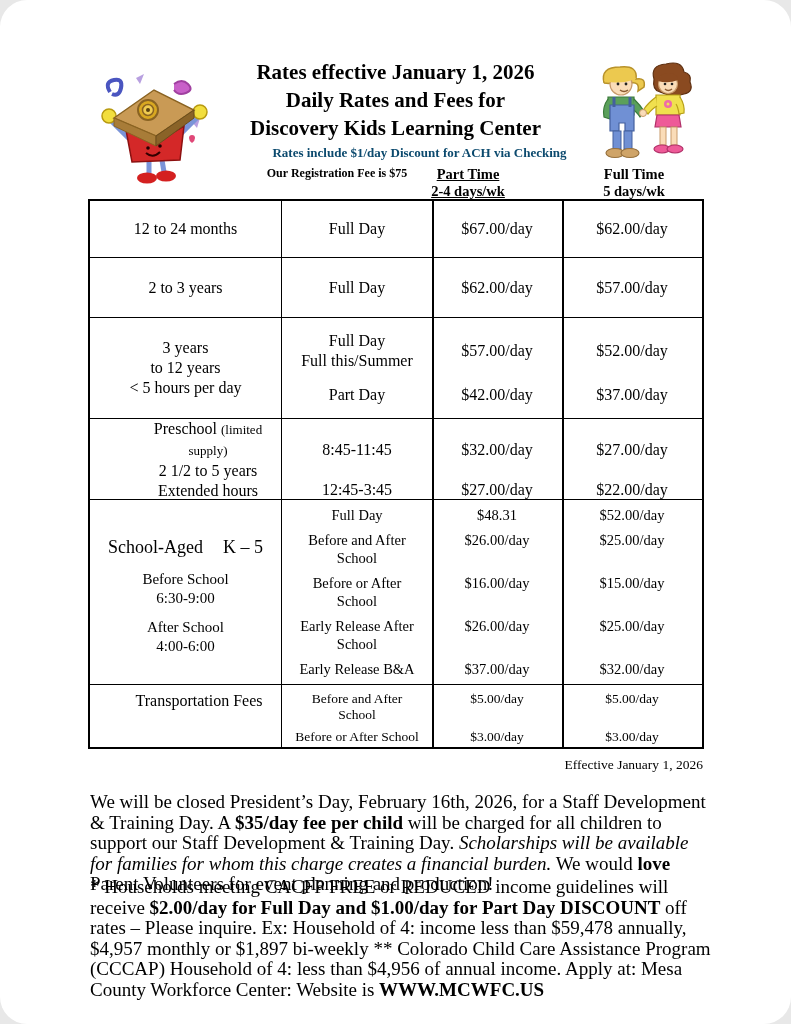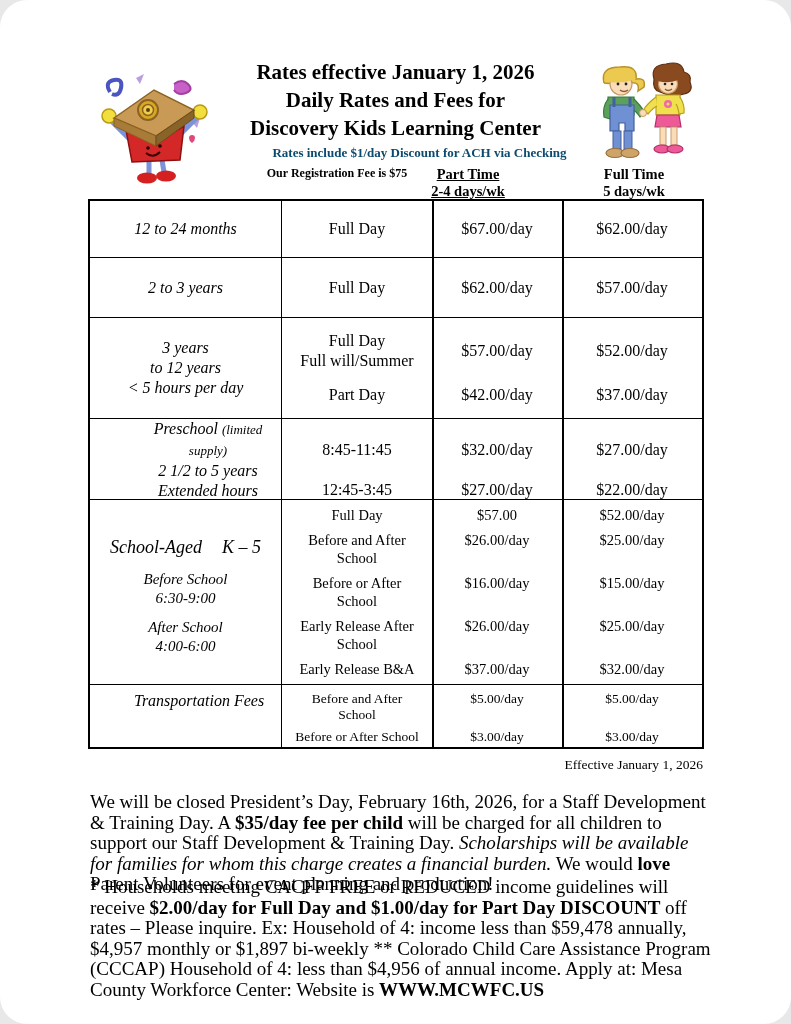--- a/index.html
+++ b/index.html
@@ -25,21 +25,21 @@
   .rates-table{position:absolute;top:199px;left:88px;width:612px;
     border:2px solid #000;display:grid;
     grid-template-rows:56px 60px 101px 81px 185px 63px;
     font-size:16px;line-height:20px;}
   .trow{display:grid;grid-template-columns:192px 420px;position:relative;
     border-top:1.5px solid #000;overflow:hidden;}
   .trow.first{border-top:none;}
   .vline{position:absolute;top:0;bottom:0;width:1.5px;background:#000;}
   .vl1{left:342px;} .vl2{left:472px;}
   .age{border-right:1.5px solid #000;display:flex;flex-direction:column;
-    align-items:center;justify-content:center;text-align:center;font-style:italic;}
+    align-items:center;justify-content:center;text-align:center;}
   .entries{display:flex;flex-direction:column;height:100%;}
   .entry{display:grid;grid-template-columns:150px 130px 140px;align-items:center;text-align:center;}
   .r1 .entries,.r2 .entries{justify-content:center;}
   .r3 .entries,.r4 .entries{justify-content:space-evenly;}
   .r5 .entries{justify-content:flex-start;gap:7px;padding-top:6px;
     font-size:14.5px;line-height:18px;box-sizing:border-box;}
   .r5 .entry{align-items:start;}
   .r6 .entries{justify-content:flex-start;gap:6px;padding-top:6px;
     font-size:13.5px;line-height:16px;box-sizing:border-box;}
   .r6 .entry{align-items:start;}
@@ -180,21 +180,21 @@
       <div class="vline vl2"></div>
       <div class="age">
         <div>3 years</div>
         <div>to 12 years</div>
         <div>&lt; 5 hours per day</div>
       </div>
       <div class="entries">
         <div class="entry">
           <div>
             <div>Full Day</div>
-            <div>Full will/Summer</div>
+            <div>Full this/Summer</div>
           </div>
           <div>$57.00/day</div>
           <div>$52.00/day</div>
         </div>
         <div class="entry">
           <div>
               <div>Part Day</div>
             </div>
           <div>$42.00/day</div>
           <div>$37.00/day</div>
@@ -241,21 +241,21 @@
         <div class="sa-group">
           <div>After School</div>
           <div>4:00-6:00</div>
         </div>
       </div>
       <div class="entries">
         <div class="entry">
           <div>
               <div>Full Day</div>
             </div>
-          <div>$57.00</div>
+          <div>$48.31</div>
           <div>$52.00/day</div>
         </div>
         <div class="entry">
           <div>
             <div>Before and After</div>
             <div>School</div>
           </div>
           <div>$26.00/day</div>
           <div>$25.00/day</div>
         </div>

